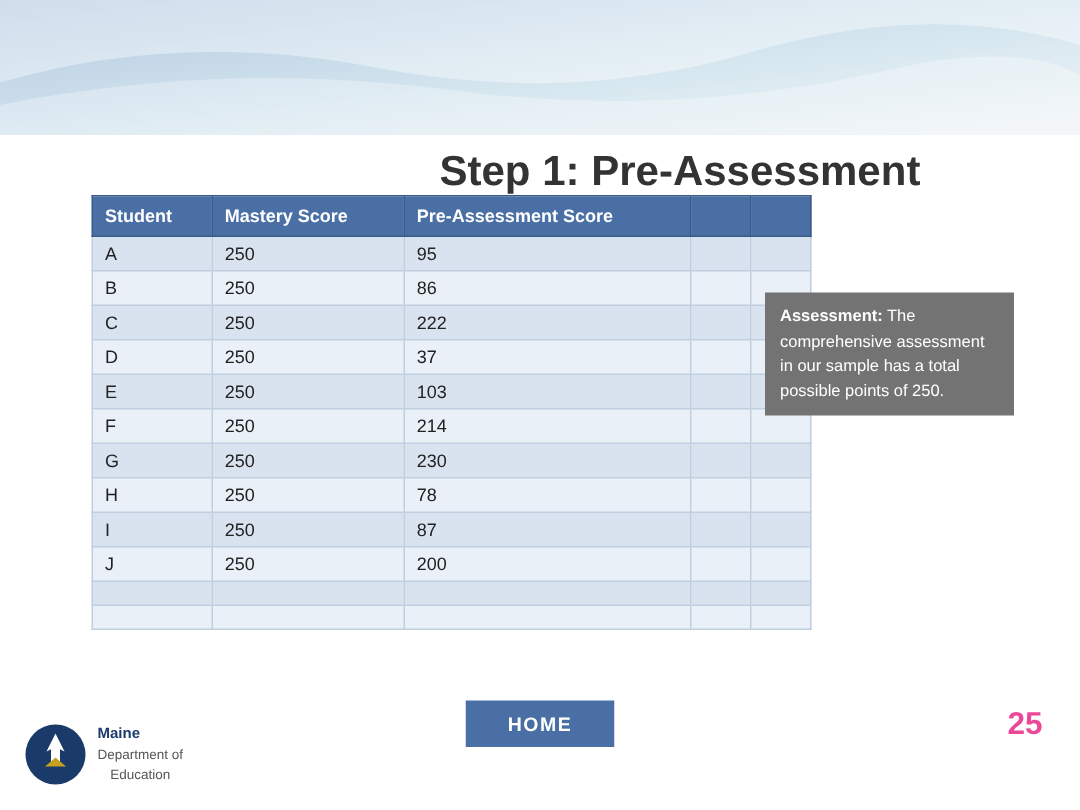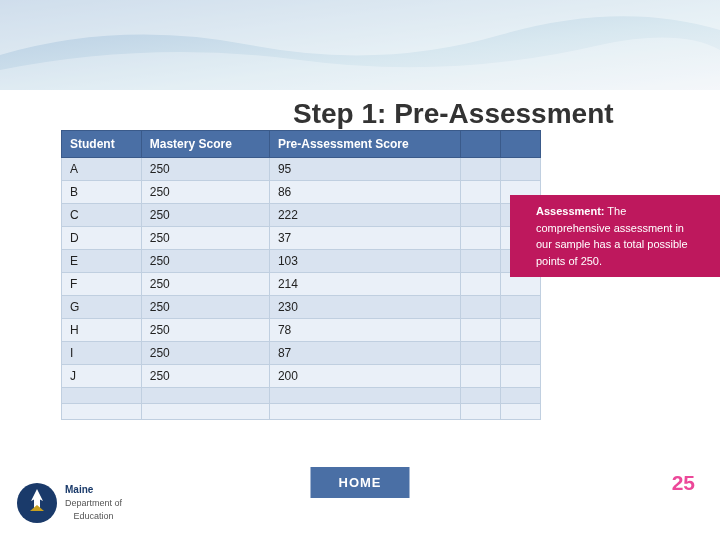--- a/index.html
+++ b/index.html
@@ -83,25 +83,25 @@
     
     .empty-row td {
       height: 16px;
     }
 
     
     .assessment-box {
       position: absolute;
       top: 195px;
       left: 510px;
-      width: 210px;
-      background-color: #be185d;
+      width: 166px;
+      background-color: #737373;
       color: white;
       font-size: 11px;
-      padding: 8px 26px;
+      padding: 8px 10px;
       line-height: 1.5;
     }
 
     .assessment-box .bold {
       font-weight: bold;
     }
 
     
     .home-button {
       position: absolute;

